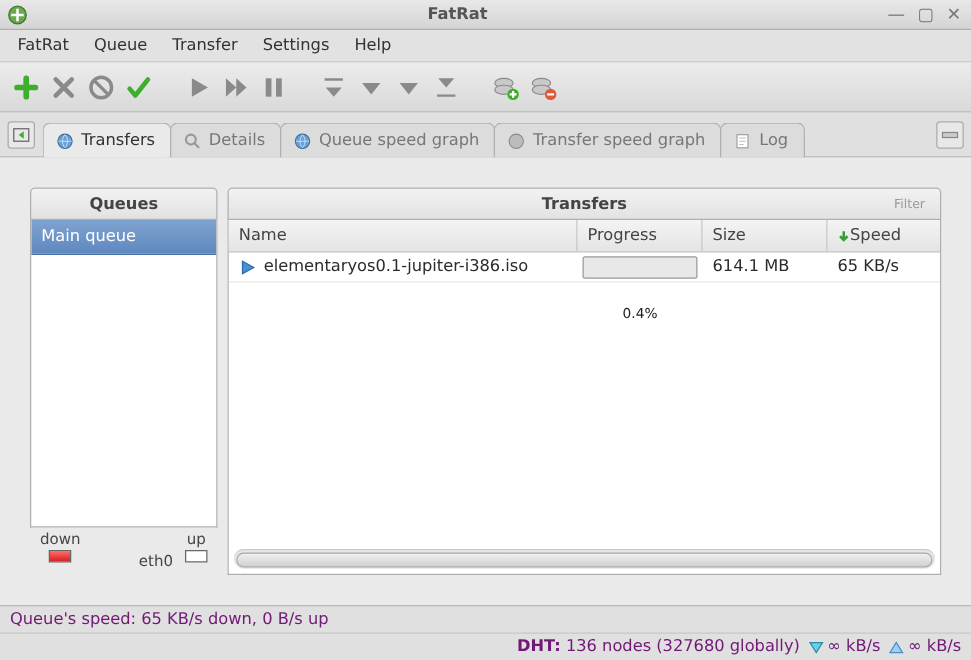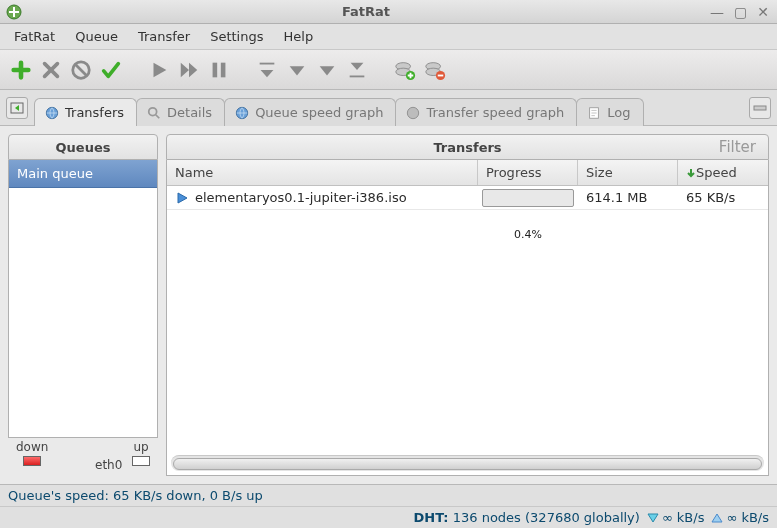--- a/index.html
+++ b/index.html
@@ -25,38 +25,38 @@
   
   .tabrow { height: 36px; background: #e0e0e0; display: flex; align-items: flex-end; padding: 0 6px; border-bottom: 1px solid #b8b8b8; }
   .tabrow .sidebtn { width: 22px; height: 22px; margin-bottom: 6px; display:flex; align-items:center; justify-content:center; border:1px solid #aaa; background:#e8e8e8; border-radius:3px; margin-right:6px; }
   .tabrow .rightbtn { margin-left:6px; margin-right:0; }
   .tabs { flex: 1; display: flex; align-items: flex-end; gap: 0; height: 100%; }
   .tab { display: flex; align-items: center; gap: 6px; padding: 6px 12px 6px 10px; background: #dcdcdc; border: 1px solid #b0b0b0; border-bottom: none; border-radius: 6px 6px 0 0; color: #777; cursor: default; margin-right: -1px; position: relative; top: 1px; }
   .tab.active { background: #eaeaea; color: #333; z-index: 2; }
   .tab .ticon { width: 14px; height: 14px; }
 
   
-  .central { flex: 1; background: #eaeaea; display: flex; padding: 8px; gap: 8px; min-height: 0; }
+  .central { flex: 1; background: #eaeaea; display: flex; padding: 24px; gap: 8px; min-height: 0; }
 
   
   .queues-panel { width: 150px; display: flex; flex-direction: column; }
   .queues-header { height: 26px; border: 1px solid #b0b0b0; background: linear-gradient(#f2f2f2,#e2e2e2); border-radius: 4px 4px 0 0; display:flex; align-items:center; justify-content:center; font-weight:bold; color:#444; }
   .queues-list { flex:1; background:#fff; border:1px solid #b0b0b0; border-top:none; overflow:hidden; }
   .queue-item { height: 28px; display:flex; align-items:center; padding:0 8px; color:#fff; background: linear-gradient(#7fa3d1,#5f88bf); border-bottom:1px solid #4a73a8; cursor:default; }
   .queue-footer { height: 38px; display:flex; align-items:flex-start; justify-content:space-between; padding: 2px 8px 0 8px; color:#444; font-size:12px; }
   .qf-col { display:flex; flex-direction:column; align-items:center; gap:2px; }
   .led { width:18px; height:10px; border:1px solid #666; background:#fff; }
   .led.red { background: linear-gradient(#ff6b6b,#d92020); }
   .qf-center { align-self:flex-end; padding-bottom:4px;margin-left:37px; }
 
   
   .transfers-panel { flex:1; display:flex; flex-direction:column; min-width:0; }
   .transfers-header { height:26px; border:1px solid #b0b0b0; background:linear-gradient(#f2f2f2,#e2e2e2); border-radius:4px 4px 0 0; display:flex; align-items:center; position:relative; }
   .transfers-header .title { flex:1; text-align:center; font-weight:bold; color:#444; }
-  .transfers-header .filter { color:#999; position:absolute; right:12px; font-size:15px; }
+  .transfers-header .filter { color:#999; position:absolute; right:12px; font-size:10px; }
   .transfers-body { flex:1; background:#fff; border:1px solid #b0b0b0; border-top:none; display:flex; flex-direction:column; min-height:0; }
   .thead { height:26px; display:flex; background:linear-gradient(#f4f4f4,#e4e4e4); border-bottom:1px solid #c0c0c0; }
   .th { display:flex; align-items:center; padding:0 8px; border-right:1px solid #c8c8c8; color:#444; }
   .th:last-child { border-right:none; }
   .col-name { flex:1; }
   .col-prog { width:100px; }
   .col-size { width:100px; }
   .col-speed { width:90px; }
   .tbody { flex:1; overflow:hidden; }
   .trow { height:24px; display:flex; align-items:center; border-bottom:1px solid #e8e8e8; }
@@ -64,21 +64,21 @@
   .td.col-prog { padding:2px 4px; }
   .progress-outer { width:100%; height:18px; border:1px solid #999; background:#e8e8e8; position:relative; border-radius:2px; }
   .progress-inner { height:100%; background:linear-gradient(#b8b8b8,#909090); }
   .progress-label { position:absolute; inset:0; display:flex; align-items:center; justify-content:center; font-size:11px; color:#222;margin-top:45px; }
   .play-icon-sm { width:14px; height:14px; }
   .harrow { width:10px; height:10px; }
   .hscroll { height:16px; background:#e4e4e4; border-top:1px solid #c8c8c8; position:relative; margin:0 4px 4px 4px; border-radius:8px; }
   .hscroll .thumb { position:absolute; left:2px; top:2px; height:12px; width: calc(100% - 4px); background:linear-gradient(#f0f0f0,#d0d0d0); border:1px solid #aaa; border-radius:8px; }
 
   
-  .statusbar { height:22px; background:#e0e0e0; border-top:1px solid #c8c8c8; display:flex; align-items:center; padding:0 8px; font-size:13px; color:#0c4a6e; }
+  .statusbar { height:22px; background:#e0e0e0; border-top:1px solid #c8c8c8; display:flex; align-items:center; padding:0 8px; font-size:13px; color:#701a75; }
   .statusbar.top { border-top:1px solid #b8b8b8; }
   .statusbar .spacer { flex:1; }
   .stat-icon { width:14px; height:14px; margin:0 2px 0 6px; vertical-align:middle; }
 </style>
 </head>
 <body>
 
 <div class="titlebar">
   <svg class="appicon" viewBox="0 0 16 16">
       <circle cx="8" cy="8" r="7" fill="#6aa84f" stroke="#3a7a2a"></circle>

